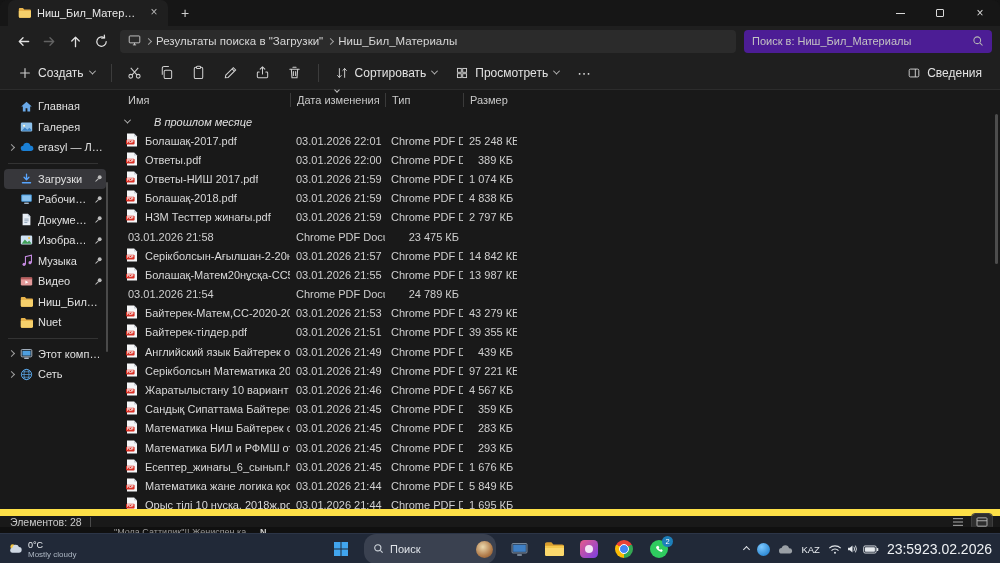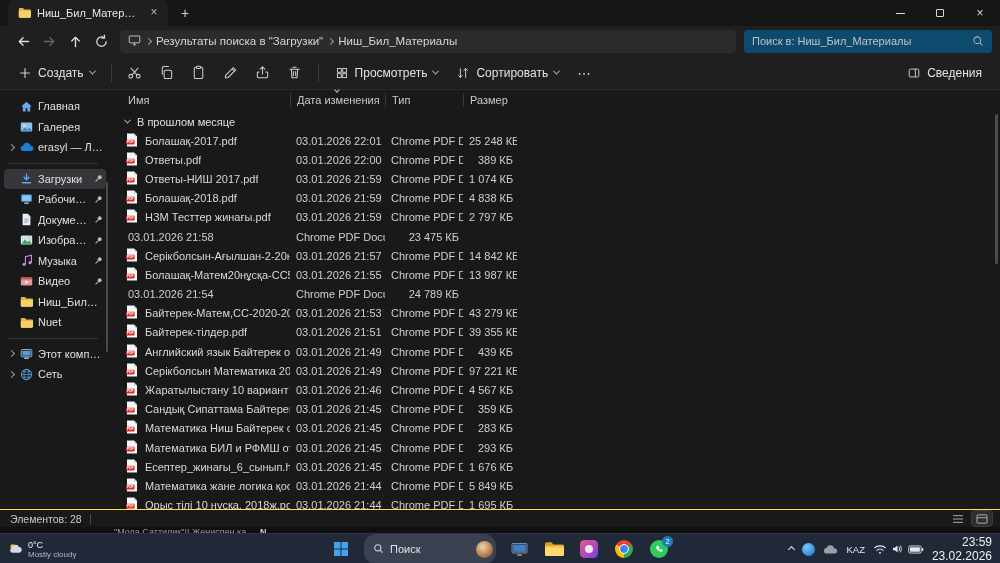--- a/index.html
+++ b/index.html
@@ -30,21 +30,21 @@
 
   
   .navbar { height:30px; background:#1f1f1f; display:flex; align-items:center;
             padding:0 8px 0 10px; flex:none; }
   .nav-btn { width:26px; height:24px; border-radius:4px; display:grid; place-items:center; flex:none; }
   .nav-btn.disabled svg { opacity:.35; }
   .breadcrumb { flex:1; height:23px; margin:0 8px 0 6px; background:#2b2b2b;
                 border-radius:4px; display:flex; align-items:center; gap:5px;
                 padding:0 8px; font-size:11.5px; color:#d6d6d6; min-width:0; }
   .bc-item { white-space:nowrap; }
-  .searchbox { width:248px; height:23px; background:#0c4a6e; border-radius:4px;
+  .searchbox { width:248px; height:23px; background:#4c1d95; border-radius:4px;
                display:flex; align-items:center; padding:0 8px; font-size:11px;
                color:#c3c3c3; flex:none; }
   .searchbox .mag { margin-left:auto; display:grid; place-items:center; }
 
   
   .chev-r { display:inline-block; width:5px; height:5px; border-right:1.2px solid #9f9f9f;
             border-bottom:1.2px solid #9f9f9f; transform:rotate(-45deg); flex:none; }
   .chev-d { display:inline-block; width:5px; height:5px; border-right:1.2px solid #bdbdbd;
             border-bottom:1.2px solid #bdbdbd; transform:rotate(45deg) translate(-1px,-1px); flex:none; }
   .chev-u { display:inline-block; width:5px; height:5px; border-top:1.2px solid #dfe3e8;
@@ -76,34 +76,34 @@
 
   
   .content { flex:1; display:flex; flex-direction:column; min-width:0; position:relative; }
   .col-headers { display:grid; grid-template-columns:168px 95px 78px 54px; height:20px;
                  align-items:center; padding-left:14px; font-size:11px; color:#c9c9c9; flex:none; }
   .ch { height:14px; line-height:14px; padding-left:6px; position:relative; white-space:nowrap; }
   .ch + .ch { border-left:1px solid #3a3a3a; }
   .sort-caret { position:absolute; top:-5px; left:50%; margin-left:-3px; width:4px; height:4px;
                 border-right:1px solid #bdbdbd; border-bottom:1px solid #bdbdbd; transform:rotate(45deg); }
   .rows { flex:1; overflow:hidden; }
-  .group-row { display:flex; align-items:center; gap:7px; height:19px; margin-top:2px;
-               padding-left:17px; font-size:11px; color:#e0e0e0; }
+  .group-row { display:flex; align-items:center; gap:24px; height:19px; margin-top:2px;
+               padding-left:17px; font-size:11px; color:#e0e0e0;font-style:italic; }
   .file-row { display:grid; grid-template-columns:168px 95px 78px 54px; align-items:center;
               height:19.2px; padding-left:14px; font-size:11px; color:#cfcfcf; }
   .cell { white-space:nowrap; overflow:hidden; padding-left:6px; }
   .cell.name { display:flex; align-items:center; gap:7px; padding-left:4px; color:#d8d8d8; }
   .cell.name .fname { overflow:hidden; white-space:nowrap; }
   .cell.size { text-align:right; padding-right:4px; }
   .v-scrollbar { position:absolute; right:2px; top:24px; width:3px; height:150px;
                  background:#4d4d4d; border-radius:3px; }
 
   
   .statusbar { height:18px; flex:none; display:flex; align-items:center; background:#191919;
-               border-top:1px solid #fde047; padding:0 8px 0 10px; font-size:10.5px; color:#c9c9c9; }
+               border-top:7px solid #fde047; padding:0 8px 0 10px; font-size:10.5px; color:#c9c9c9; }
   .status-div { width:1px; height:10px; background:#4a4a4a; margin-left:8px; }
   .view-btns { margin-left:auto; display:flex; gap:4px; }
   .view-btn { width:20px; height:15px; display:grid; place-items:center; border-radius:3px; }
   .view-btn.active { background:#2e2e2e; outline:1px solid #3e3e3e; }
 
   
   .behind-strip { position:absolute; top:527px; left:0; width:1000px; height:6px;
                   background:#101010; overflow:hidden; color:#9a9a9a; font-size:9px; }
   .behind-text { position:absolute; left:114px; top:0; white-space:nowrap; }
   .behind-symbol { position:absolute; left:260px; top:0; font-weight:bold; color:#cfcfcf; }
@@ -128,22 +128,22 @@
                        border:1.8px solid #fff; border-radius:50%; }
   .wa-ico { width:18px; height:18px; border-radius:50%; background:#2fcb5f;
             display:grid; place-items:center; position:relative; }
   .wa-badge { position:absolute; top:-4px; right:-5px; min-width:11px; height:11px;
               border-radius:6px; background:#1d7fba; color:#fff; font-size:7.5px;
               line-height:11px; text-align:center; padding:0 2px; }
   .tb-right { position:absolute; right:8px; top:0; height:30px; display:flex;
               align-items:center; gap:8px; }
   .tray-ico { display:grid; place-items:center; }
   .lang { font-size:9.5px; color:#e8ecf0; }
-  .clock { display:flex; flex-direction:column; align-items:flex-end; line-height:1.18;
-           font-size:12px; color:#eef1f4; }
+  .clock { display:flex; flex-direction:row; align-items:flex-end; line-height:1.18;
+           font-size:14px; color:#eef1f4; }
   .blue-dot { width:13px; height:13px; border-radius:50%;
               background:radial-gradient(circle at 35% 30%, #7cc8ff, #1273c4); }
   .qs-group { display:flex; align-items:center; gap:4px; }
 </style>
 </head>
 <body>
 
 <div class="screen">
 
   <div class="window">
@@ -256,34 +256,34 @@
             <path d="M4.5 7.5h-1a1 1 0 0 0-1 1v4a1 1 0 0 0 1 1h9a1 1 0 0 0 1-1v-4a1 1 0 0 0-1-1h-1"></path>
           </svg>
       </div>
       <div class="icon-btn">
         <svg width="15" height="15" viewBox="0 0 16 16" fill="none" stroke="#cfcfcf" stroke-width="1.1" stroke-linecap="round">
             <path d="M3 4.5h10M6.3 2.5h3.4M4.6 4.5l.7 9h5.4l.7-9M6.8 7v4.3M9.2 7v4.3"></path>
           </svg>
       </div>
       <div class="tb-div"></div>
       <div class="tool-btn">
+        <svg width="14" height="14" viewBox="0 0 16 16" fill="none" stroke="#cfcfcf" stroke-width="1.1" stroke-linecap="round" stroke-linejoin="round">
+            <path d="M5 3v10M2.9 10.9L5 13l2.1-2.1M11 13V3M8.9 5.1L11 3l2.1 2.1"></path>
+          </svg>
+        <span>Сортировать</span>
+        <span class="chev-d"></span>
+      </div>
+      <div class="tool-btn">
         <svg width="14" height="14" viewBox="0 0 16 16" fill="none" stroke="#cfcfcf" stroke-width="1.1">
             <rect x="2.8" y="2.8" width="4.4" height="4.4"></rect>
             <rect x="8.8" y="2.8" width="4.4" height="4.4"></rect>
             <rect x="2.8" y="8.8" width="4.4" height="4.4"></rect>
             <rect x="8.8" y="8.8" width="4.4" height="4.4"></rect>
           </svg>
         <span>Просмотреть</span>
-        <span class="chev-d"></span>
-      </div>
-      <div class="tool-btn">
-        <svg width="14" height="14" viewBox="0 0 16 16" fill="none" stroke="#cfcfcf" stroke-width="1.1" stroke-linecap="round" stroke-linejoin="round">
-            <path d="M5 3v10M2.9 10.9L5 13l2.1-2.1M11 13V3M8.9 5.1L11 3l2.1 2.1"></path>
-          </svg>
-        <span>Сортировать</span>
         <span class="chev-d"></span>
       </div>
       <div class="icon-btn" style="font-size:14px;color:#cfcfcf;">⋯</div>
       <div class="tool-btn details-btn">
         <svg width="14" height="14" viewBox="0 0 16 16" fill="none" stroke="#cfcfcf" stroke-width="1.1">
             <rect x="2.5" y="3.5" width="11" height="9" rx="1.5"></rect>
             <path d="M9.5 3.5v9"></path>
           </svg>
         <span>Сведения</span>
       </div>

